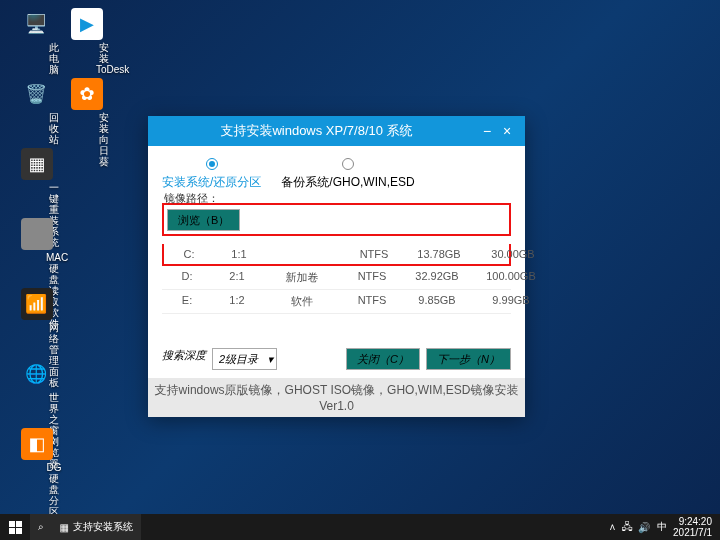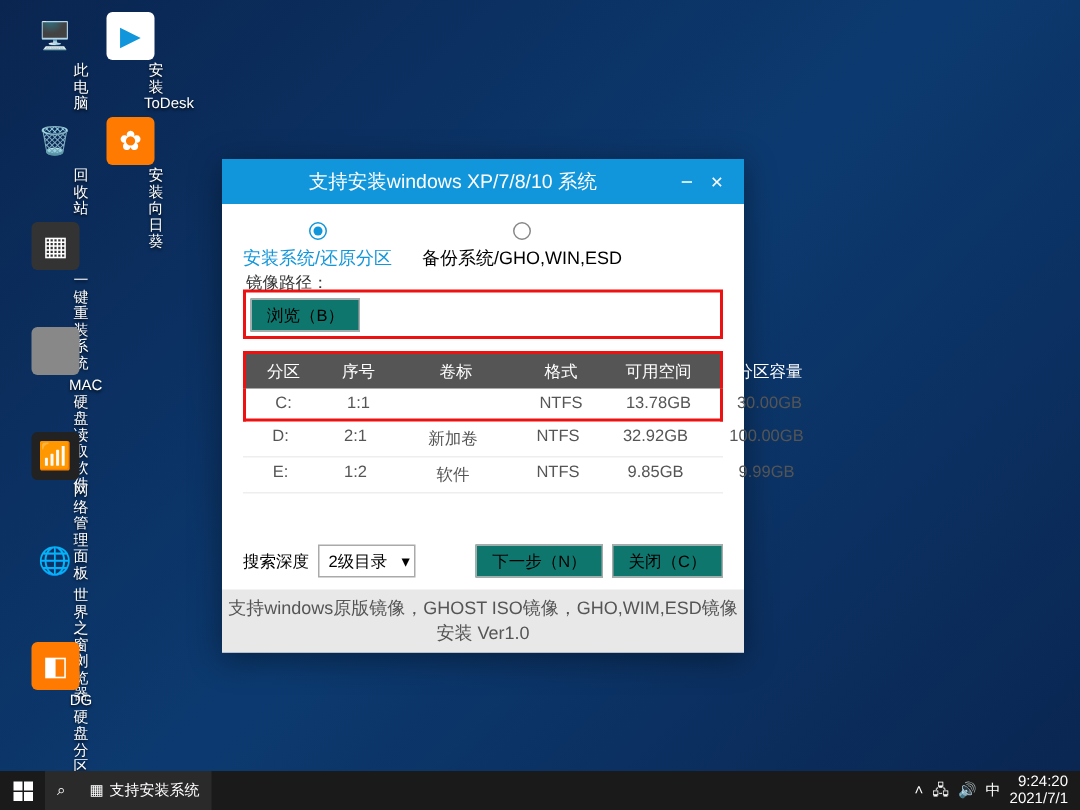--- a/index.html
+++ b/index.html
@@ -6,21 +6,21 @@
 html, body { width: 720px; height: 540px; overflow: hidden; }
 body { background: linear-gradient(135deg, #0a2550 0%, #0c3a70 50%, #0a2550 100%); position: relative; }
 
 
 .desktop { position: absolute; top: 0; left: 0; width: 100%; height: 514px; }
 .dicon { position: absolute; width: 50px; text-align: center; color: #fff; font-size: 10px; cursor: pointer; }
 .dicon .ico { width: 32px; height: 32px; margin: 0 auto 2px; border-radius: 4px; display: flex; align-items: center; justify-content: center; font-size: 18px; }
 .dicon .lbl { text-shadow: 0 1px 2px rgba(0,0,0,0.8); line-height: 1.1; margin-left: 34px; }
 
 
-.dialog { position: absolute; left: 148px; top: 106px; width: 348px; background: #fff; box-shadow: 0 4px 20px rgba(0,0,0,0.4); }
+.dialog { position: absolute; left: 148px; top: 116px; width: 377px; background: #fff; box-shadow: 0 4px 20px rgba(0,0,0,0.4); }
 .titlebar { background: #1296db; color: #fff; height: 30px; display: flex; align-items: center; padding: 0 8px; font-size: 13px; }
 .titlebar .ttl { flex: 1; text-align: center; }
 .titlebar .wbtn { width: 20px; text-align: center; cursor: pointer; font-size: 14px; }
 
 .body { padding: 10px 14px 8px; }
 .radios { display: flex; gap: 20px; font-size: 12px; padding: 2px 0 8px; align-items: center; }
 .radio { display: flex; align-items: center; gap: 4px; cursor: pointer; flex-direction: column; }
 .rcirc { width: 12px; height: 12px; border: 1px solid #888; border-radius: 50%; display: inline-flex; align-items: center; justify-content: center; }
 .rcirc.sel { border-color: #1296db; }
 .rcirc.sel::after { content: ""; width: 6px; height: 6px; background: #1296db; border-radius: 50%; }
@@ -32,21 +32,21 @@
 .pathsel .arrow { margin-left: auto; }
 .btn { height: 22px; padding: 0 10px; font-size: 11px; border: 1px solid #aaa; background: #0f766e; cursor: pointer; display: flex; align-items: center; }
 
 .table { margin-top: 8px; font-size: 11px; }
 .thead, .trow { display: grid; grid-template-columns: 50px 50px 80px 60px 70px 78px; text-align: center; padding: 4px 0; }
 .thead { background: #555; color: #fff; border-top: 2px solid #e11; border-left: 2px solid #e11; border-right: 2px solid #e11; }
 .trow { border-bottom: 1px solid #eee; color: #555; }
 .trow.hl { border: 2px solid #e11; border-top: none; }
 .tbody { min-height: 90px; }
 
-.footer { display: flex; align-items: center; gap: 6px; margin-top: 14px; font-size: 11px; }
+.footer { display: flex; gap: 6px; margin-top: 14px; font-size: 11px; font-style: italic; }
 .footer .sel { height: 22px; border: 1px solid #aaa; padding: 0 18px 0 6px; display: flex; align-items: center; position: relative; }
 .footer .sel::after { content: "▾"; position: absolute; right: 3px; }
 .footer .sp { flex: 1; }
 
 .statusbar { background: #e8e8e8; color: #555; font-size: 12px; text-align: center; padding: 4px; }
 
 
 .taskbar { position: absolute; bottom: 0; left: 0; width: 100%; height: 26px; background: #1a1a1a; display: flex; align-items: center; color: #fff; font-size: 10px; }
 .start { width: 30px; height: 26px; display: flex; align-items: center; justify-content: center; cursor: pointer; }
 .start .grid { display: grid; grid-template-columns: 6px 6px; grid-template-rows: 6px 6px; gap: 1px; }
@@ -112,28 +112,20 @@
       <div class="radio">
         <span class="rcirc"></span>
         <span>备份系统/GHO,WIN,ESD</span>
       </div>
     </div>
     <div class="pathrow">
       <span class="pathlabel">镜像路径：</span>
       <div class="btn">浏览（B）</div>
     </div>
     <div class="table">
-      <div class="thead" id="thead">
-          <span>分区</span>
-          <span>序号</span>
-          <span>卷标</span>
-          <span>格式</span>
-          <span>可用空间</span>
-          <span>分区容量</span>
-        </div>
       <div class="tbody" id="tbody">
           <div class="trow hl">
             <span>C:</span>
             <span>1:1</span>
             <span></span>
             <span>NTFS</span>
             <span>13.78GB</span>
             <span>30.00GB</span>
           </div>
           <div class="trow">
@@ -153,22 +145,22 @@
             <span>9.99GB</span>
           </div>
         </div>
     </div>
     <div class="footer">
       <span>搜索深度</span>
       <div class="sel">
         <span>2级目录</span>
       </div>
       <span class="sp"></span>
+      <div class="btn">关闭（C）</div>
       <div class="btn">下一步（N）</div>
-      <div class="btn">关闭（C）</div>
     </div>
   </div>
   <div class="statusbar">支持windows原版镜像，GHOST ISO镜像，GHO,WIM,ESD镜像安装 Ver1.0</div>
 </div>
 
 <div class="taskbar">
   <div class="start">
     <div class="grid">
         <span></span>
         <span></span>

